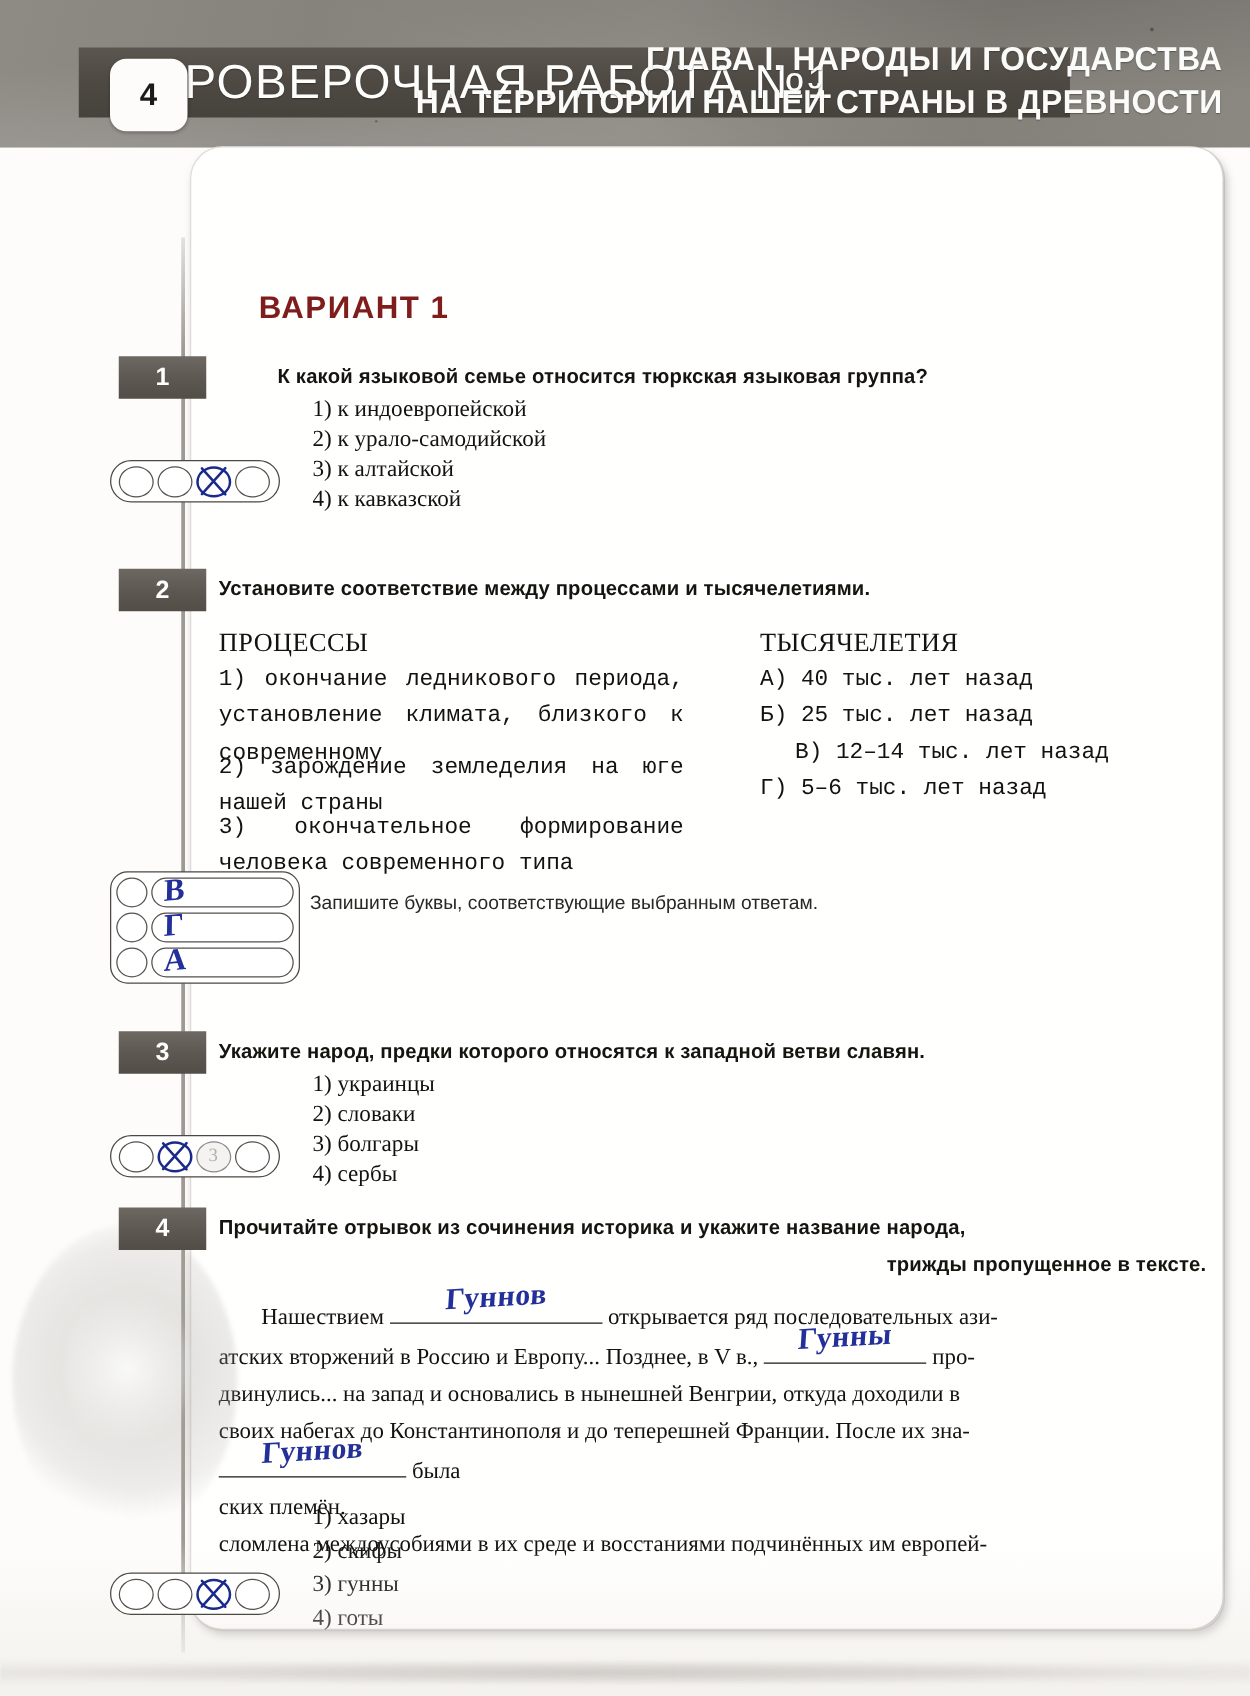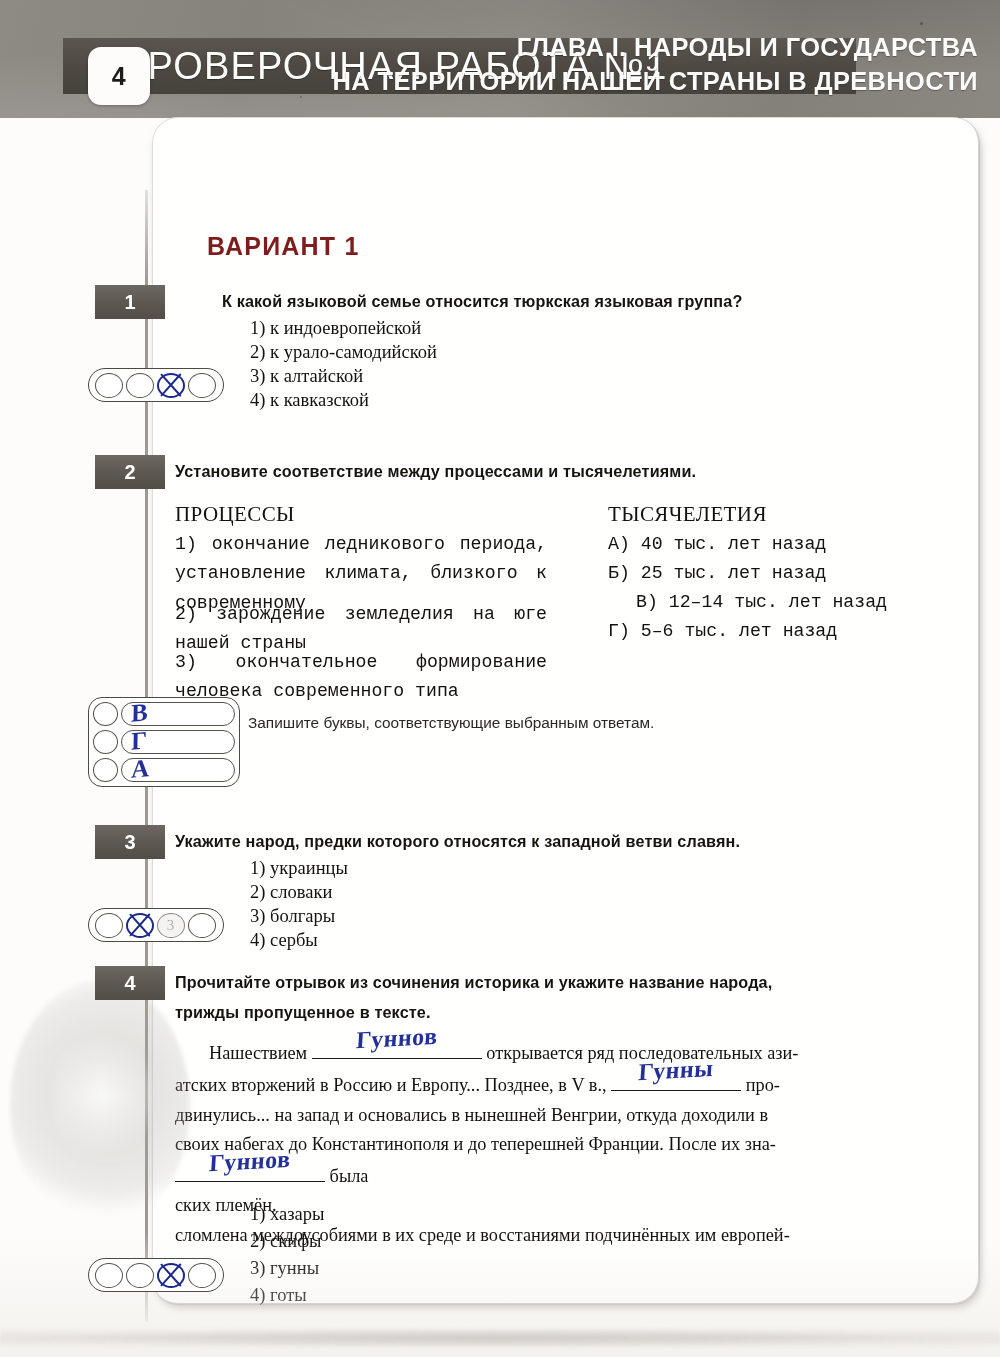--- a/index.html
+++ b/index.html
@@ -316,21 +316,21 @@
     <div class="bub"></div>
     <div class="bub marked"></div>
     <div class="bub ghost"></div>
     <div class="bub"></div>
   </div>
 
   <div class="qnum" style="left:95px;top:966px;">
     <span>4</span>
   </div>
   <div class="qtext" style="left:175px;top:970px;width:790px;">Прочитайте отрывок из сочинения историка и укажите название народа,</div>
-  <div class="qtext" style="left:175px;top:1000px;width:790px;">трижды пропущенное в тексте.</div>
+  <div class="qtext" style="left:175px;top:1000px;width:790px;text-align:right;">трижды пропущенное в тексте.</div>
 
   <div class="passage">
     <span class="pline">
       <span style="display:inline-block;width:34px;"></span><span>Нашествием</span>
       <span class="blank" style="width:170px;height:22px;">
         <span class="hw">Гуннов</span>
       </span>
       <span>открывается ряд последовательных ази-</span>
     </span>
     <span class="pline">

